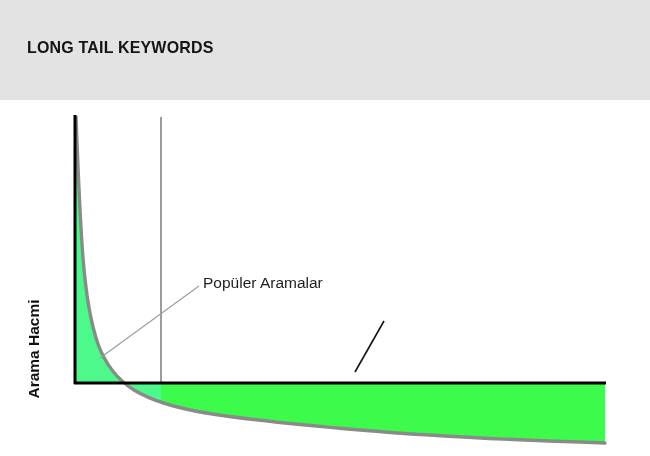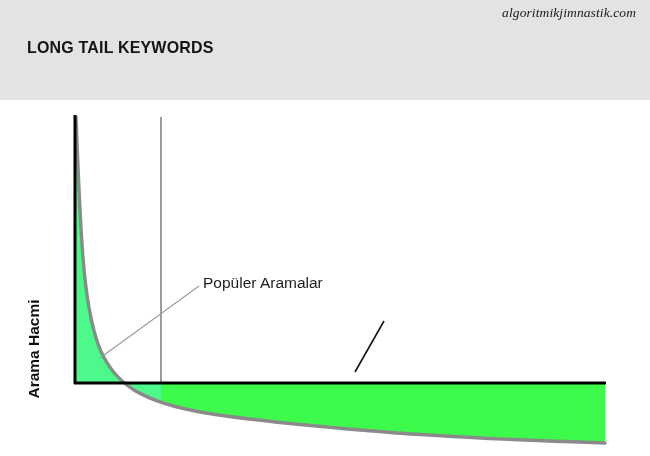--- a/index.html
+++ b/index.html
@@ -94,21 +94,20 @@
     white-space: nowrap;
   }
 </style>
 </head>
 <body>
 
 <div id="page">
 
   <div id="header-band"></div>
 
-  <div id="watermark">algoritmikjimnastik.com</div>
 
   <div id="page-title">LONG TAIL KEYWORDS</div>
 
   <div id="chart-area">
 
     <svg id="chart-svg" width="650" height="356" viewBox="0 0 650 356">
 
       <clipPath id="clip-head">
         <rect x="0" y="0" width="161" height="356"></rect>
       </clipPath>

